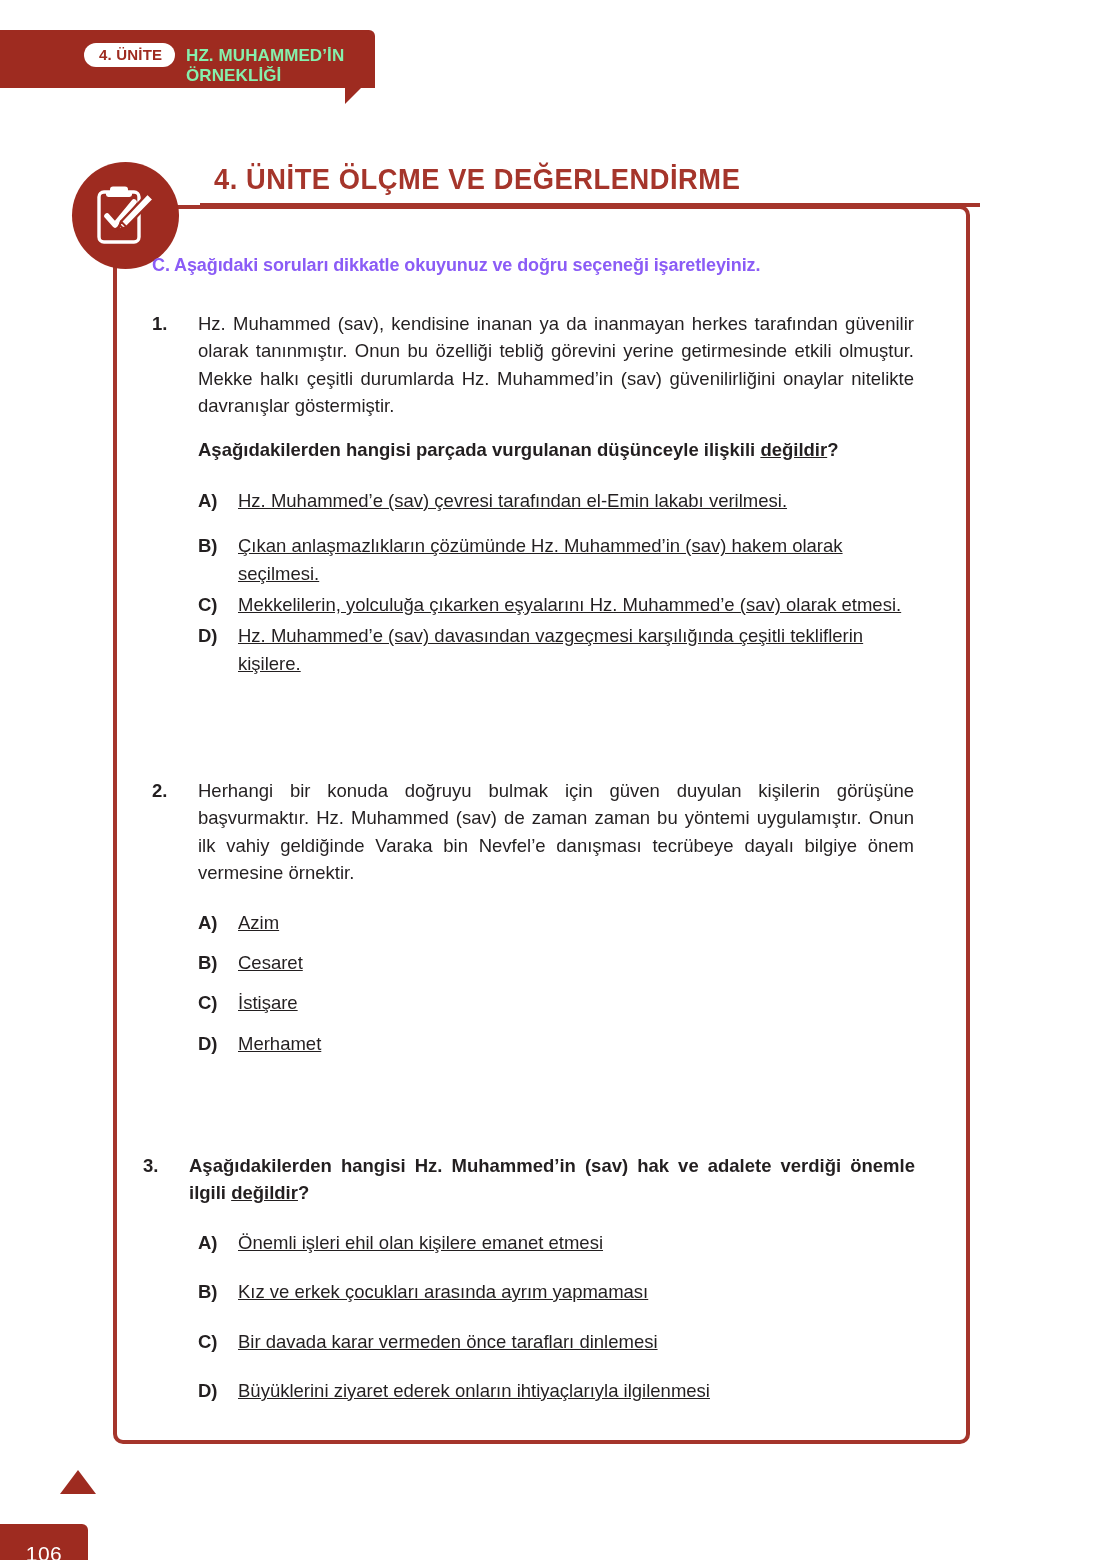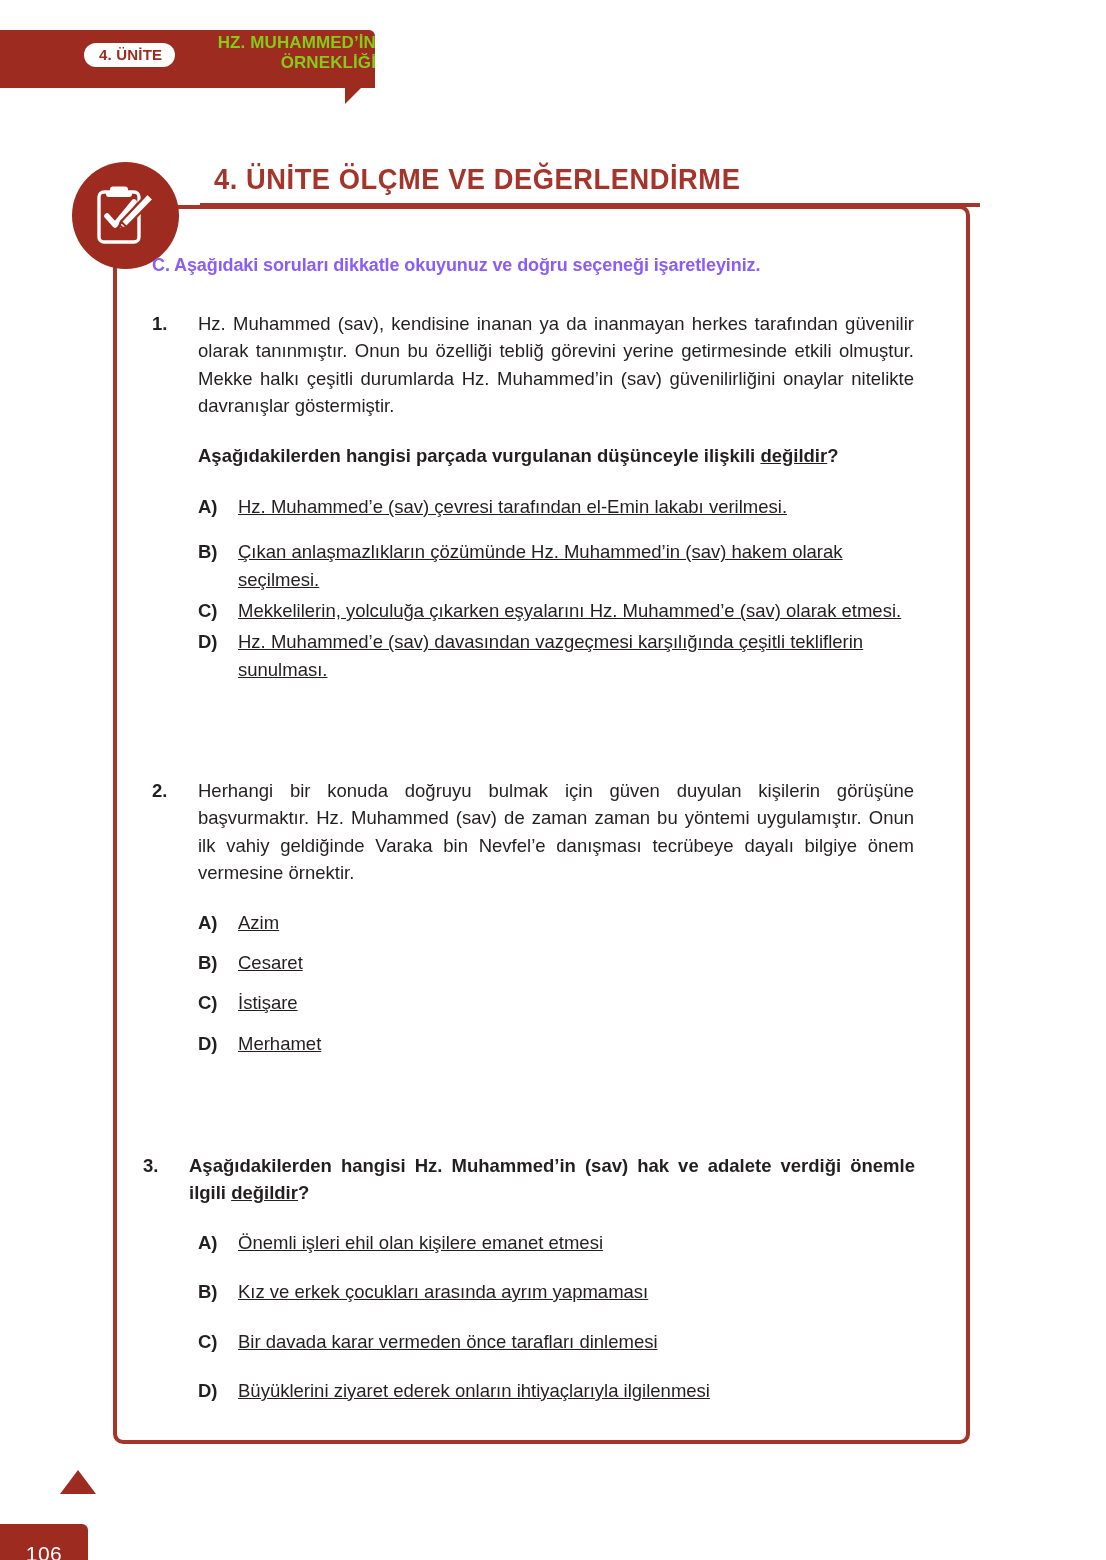--- a/index.html
+++ b/index.html
@@ -40,27 +40,27 @@
     font-size: 15px;
     font-weight: bold;
     letter-spacing: .2px;
     line-height: 1;
     white-space: nowrap;
     text-align: right;
   }
   #unit-banner .unit-title {
     position: absolute;
     left: 186px;
-    top: 3px;
+    top: 16px;
     width: 190px;
-    color: #84cc16;
+    color: #86efac;
     font-size: 17px;
     font-weight: bold;
     line-height: 1.18;
-    text-align: right;
+    text-align: left;
     letter-spacing: .1px;
   }
   #unit-banner-tail {
     position: absolute;
     left: 345px;
     top: 88px;
     width: 0;
     height: 0;
     border-left: 16px solid #9E2B20;
     border-right: 16px solid transparent;
@@ -256,39 +256,39 @@
   </svg>
 </div>
 
 <div id="instruction">C. Aşağıdaki soruları dikkatle okuyunuz ve doğru seçeneği işaretleyiniz.</div>
 
 <div class="question-block" style="left:152px; top:310px; width:762px;">
   <div class="q-head">
     <div class="q-num">1.</div>
     <div class="q-stem">Hz. Muhammed (sav), kendisine inanan ya da inanmayan herkes tarafından güvenilir olarak tanınmıştır. Onun bu özelliği tebliğ görevini yerine getirmesinde etkili olmuştur. Mekke halkı çeşitli durumlarda Hz. Muhammed’in (sav) güvenilirliğini onaylar nitelikte davranışlar göstermiştir.</div>
   </div>
-  <div class="q-prompt" style="margin-top:22px;">
+  <div class="q-prompt" style="margin-top:16px;">
     <span>Aşağıdakilerden hangisi parçada vurgulanan düşünceyle ilişkili </span><span class="underline">değildir</span><span>?</span>
   </div>
   <div class="options" style="margin-top:24px;">
     <div class="option" style="margin-bottom:18px;">
       <span class="opt-letter">A)</span>
       <span class="opt-text">Hz. Muhammed’e (sav) çevresi tarafından el-Emin lakabı verilmesi.</span>
     </div>
     <div class="option" style="margin-bottom:4px;">
       <span class="opt-letter">B)</span>
       <span class="opt-text">Çıkan anlaşmazlıkların çözümünde Hz. Muhammed’in (sav) hakem olarak seçilmesi.</span>
     </div>
     <div class="option justified" style="margin-bottom:4px;">
       <span class="opt-letter">C)</span>
       <span class="opt-text">Mekkelilerin, yolculuğa çıkarken eşyalarını Hz. Muhammed’e (sav) olarak etmesi.</span>
     </div>
     <div class="option">
       <span class="opt-letter">D)</span>
-      <span class="opt-text">Hz. Muhammed’e (sav) davasından vazgeçmesi karşılığında çeşitli tekliflerin sunulması.</span>
+      <span class="opt-text">Hz. Muhammed’e (sav) davasından vazgeçmesi karşılığında çeşitli tekliflerin kişilere.</span>
     </div>
   </div>
 </div>
 
 <div class="question-block" style="left:152px; top:777px; width:762px;">
   <div class="q-head">
     <div class="q-num">2.</div>
     <div class="q-stem">Herhangi bir konuda doğruyu bulmak için güven duyulan kişilerin görüşüne başvurmaktır. Hz. Muhammed (sav) de zaman zaman bu yöntemi uygulamıştır. Onun ilk vahiy geldiğinde Varaka bin Nevfel’e danışması tecrübeye dayalı bilgiye önem vermesine örnektir.</div>
   </div>
   <div class="options" style="margin-top:22px;">

